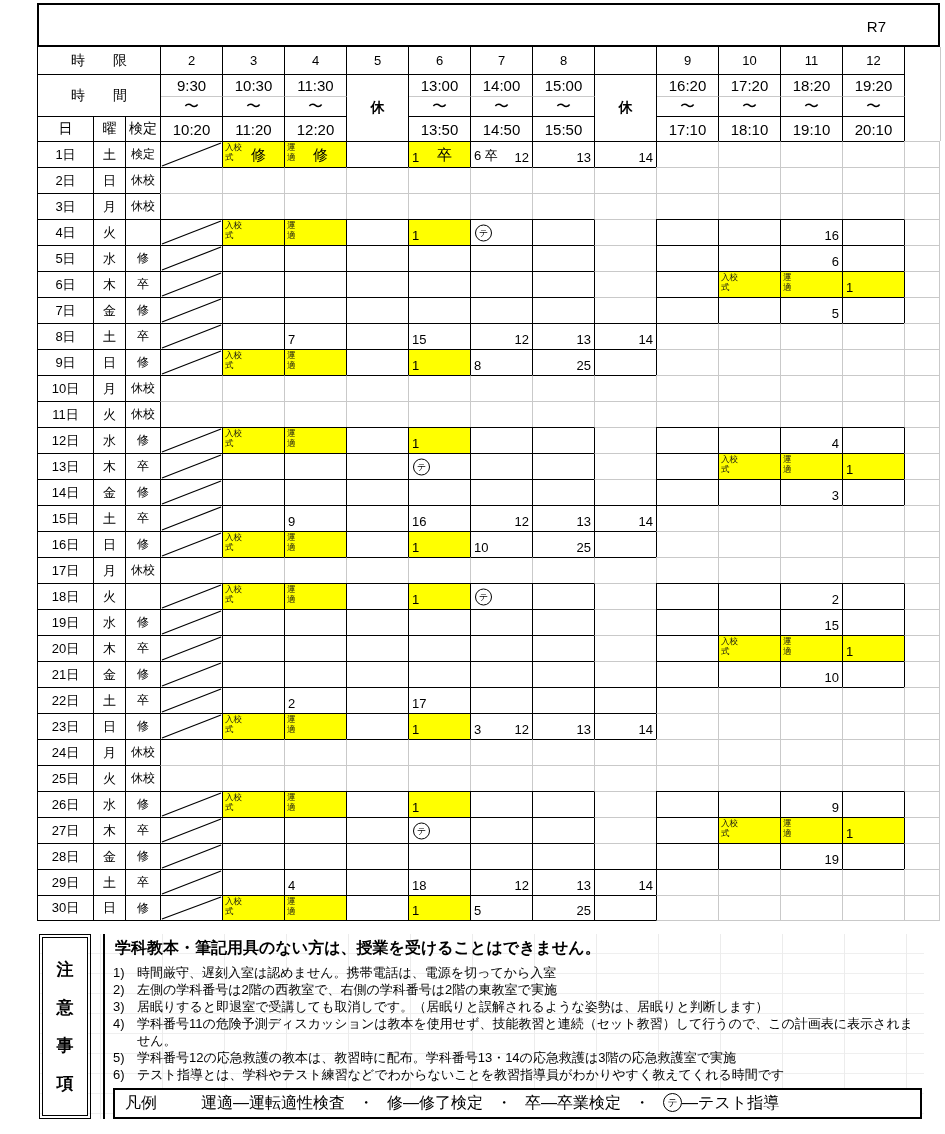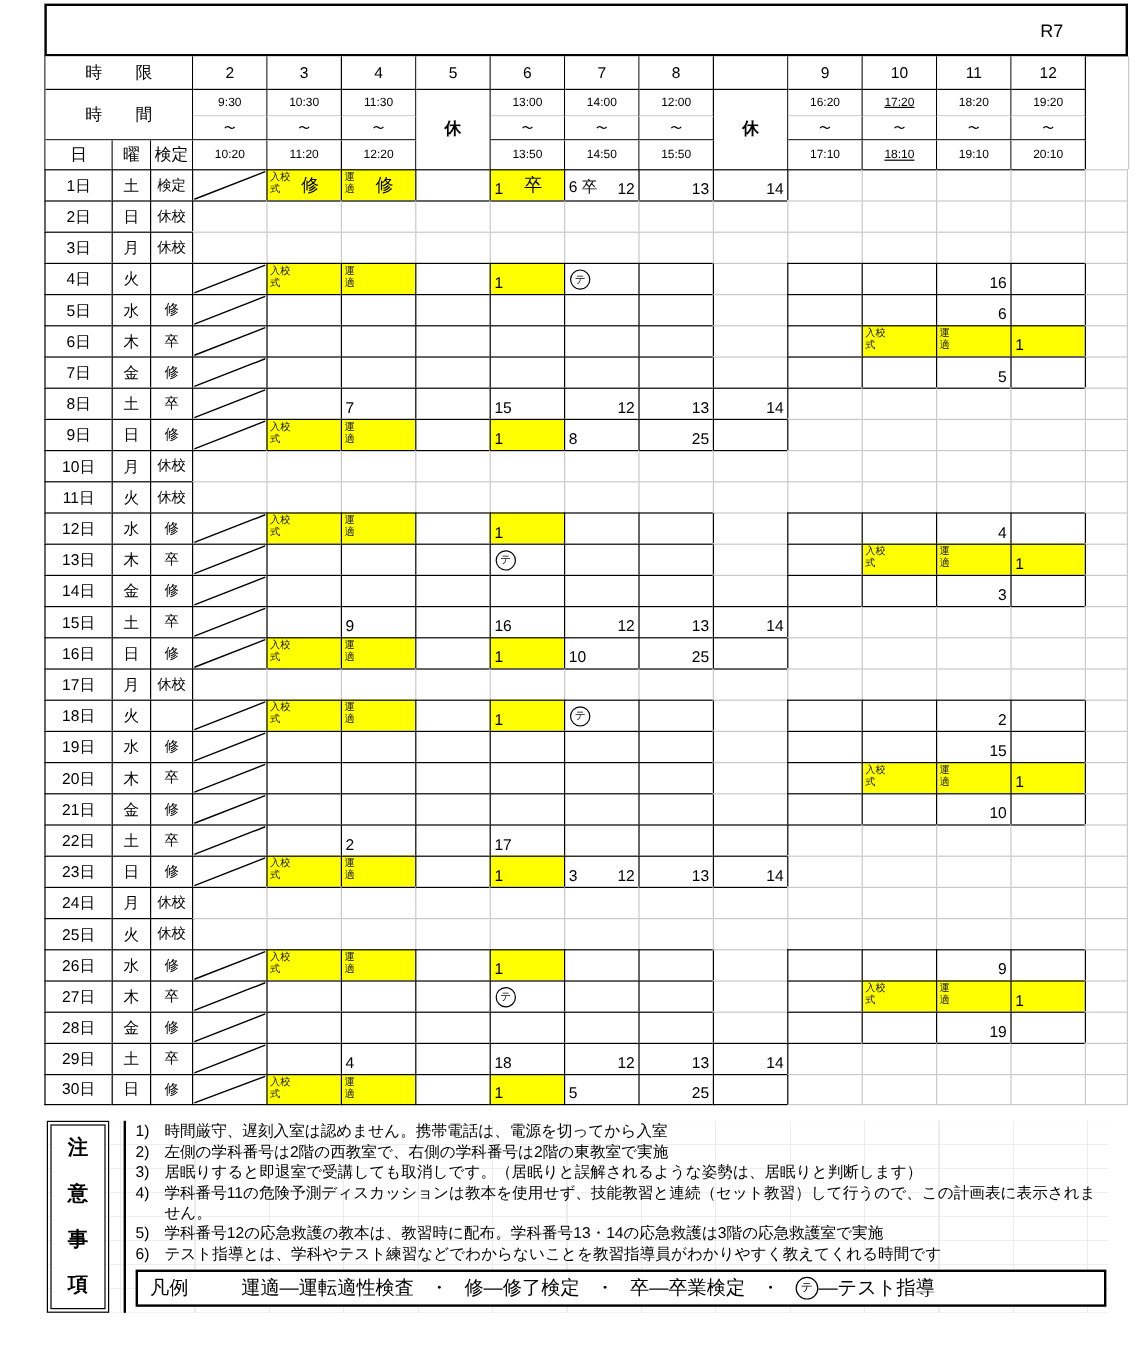--- a/index.html
+++ b/index.html
@@ -12,21 +12,21 @@
   .era{position:absolute;right:52px;top:13px;font-size:15px;}
   
   .sched{position:absolute;left:37px;top:47px;width:903px;}
   .hgrid{display:grid;grid-template-columns:56px 32px 35px repeat(12,62px) 36px;
          grid-template-rows:28px 22px 20px 24px;border-left:1px solid #000;box-sizing:border-box;}
   .hc{box-sizing:border-box;display:flex;align-items:center;justify-content:center;
       border-right:1px solid #000;border-bottom:1px solid #000;font-size:13px;background:#fff;}
   .hc.lbl{font-size:14px;}
   .hc.nb{border-bottom:none;}
   .hc.fb{border-bottom:1px solid #c9c9c9;}
-  .hc.tm{font-size:10px;}
+  .hc.tm{font-size:15px;}
   .hc.brk{font-weight:bold;font-size:14px;}
   .hc.ext{border-right:1px solid #c9c9c9;border-bottom:none;background:transparent;}
   
   .rows{position:relative;border-radius:26px;}
   .drow{display:flex;height:26px;position:relative;}
   .cell{box-sizing:border-box;flex:0 0 auto;position:relative;font-size:13px;background:#fff;}
   .lblc{display:flex;align-items:center;justify-content:center;
         border-left:1px solid #000;border-top:1px solid #000;}
   .w-day{width:56px;}.w-wd{width:32px;}.w-k{width:35px;font-size:12px;}.w-d{width:62px;}.w-x{width:36px;background:transparent;}
   .hl{background:#ffff00;}
@@ -91,33 +91,33 @@
         <div class="hc brk nb" style="grid-area: 2 / 7 / 5 / 8;">休</div>
         <div class="hc " style="grid-area: 1 / 8 / 2 / 9;">6</div>
         <div class="hc tm fb" style="grid-area: 2 / 8 / 3 / 9;">13:00</div>
         <div class="hc tm" style="grid-area: 3 / 8 / 4 / 9;">〜</div>
         <div class="hc tm nb" style="grid-area: 4 / 8 / 5 / 9;">13:50</div>
         <div class="hc " style="grid-area: 1 / 9 / 2 / 10;">7</div>
         <div class="hc tm fb" style="grid-area: 2 / 9 / 3 / 10;">14:00</div>
         <div class="hc tm" style="grid-area: 3 / 9 / 4 / 10;">〜</div>
         <div class="hc tm nb" style="grid-area: 4 / 9 / 5 / 10;">14:50</div>
         <div class="hc " style="grid-area: 1 / 10 / 2 / 11;">8</div>
-        <div class="hc tm fb" style="grid-area: 2 / 10 / 3 / 11;">12:00</div>
+        <div class="hc tm fb" style="grid-area: 2 / 10 / 3 / 11;">15:00</div>
         <div class="hc tm" style="grid-area: 3 / 10 / 4 / 11;">〜</div>
         <div class="hc tm nb" style="grid-area: 4 / 10 / 5 / 11;">15:50</div>
         <div class="hc " style="grid-area: 1 / 11 / 2 / 12;"></div>
         <div class="hc brk nb" style="grid-area: 2 / 11 / 5 / 12;">休</div>
         <div class="hc " style="grid-area: 1 / 12 / 2 / 13;">9</div>
         <div class="hc tm fb" style="grid-area: 2 / 12 / 3 / 13;">16:20</div>
         <div class="hc tm" style="grid-area: 3 / 12 / 4 / 13;">〜</div>
         <div class="hc tm nb" style="grid-area: 4 / 12 / 5 / 13;">17:10</div>
         <div class="hc " style="grid-area: 1 / 13 / 2 / 14;">10</div>
-        <div class="hc tm fb" style="grid-area: 2 / 13 / 3 / 14; text-decoration: underline;">17:20</div>
+        <div class="hc tm fb" style="grid-area: 2 / 13 / 3 / 14;">17:20</div>
         <div class="hc tm" style="grid-area: 3 / 13 / 4 / 14;">〜</div>
-        <div class="hc tm nb" style="grid-area: 4 / 13 / 5 / 14; text-decoration: underline;">18:10</div>
+        <div class="hc tm nb" style="grid-area: 4 / 13 / 5 / 14;">18:10</div>
         <div class="hc " style="grid-area: 1 / 14 / 2 / 15;">11</div>
         <div class="hc tm fb" style="grid-area: 2 / 14 / 3 / 15;">18:20</div>
         <div class="hc tm" style="grid-area: 3 / 14 / 4 / 15;">〜</div>
         <div class="hc tm nb" style="grid-area: 4 / 14 / 5 / 15;">19:10</div>
         <div class="hc " style="grid-area: 1 / 15 / 2 / 16;">12</div>
         <div class="hc tm fb" style="grid-area: 2 / 15 / 3 / 16;">19:20</div>
         <div class="hc tm" style="grid-area: 3 / 15 / 4 / 16;">〜</div>
         <div class="hc tm nb" style="grid-area: 4 / 15 / 5 / 16;">20:10</div>
         <div class="hc ext nb" style="grid-area: 1 / 16 / 5 / 17;"></div>
       </div>
@@ -951,20 +951,21 @@
         </div>
       </div>
   </div>
 
   <div class="bottom">
     <div class="caution">注
 意
 事
 項</div>
     <div class="ncol">
+      <div class="nhead">学科教本・筆記用具のない方は、授業を受けることはできません。</div>
       <div id="nlist">
           <div class="nrow">
             <div class="nnum">1)</div>
             <div class="ntext">時間厳守、遅刻入室は認めません。携帯電話は、電源を切ってから入室</div>
           </div>
           <div class="nrow">
             <div class="nnum">2)</div>
             <div class="ntext">左側の学科番号は2階の西教室で、右側の学科番号は2階の東教室で実施</div>
           </div>
           <div class="nrow">

